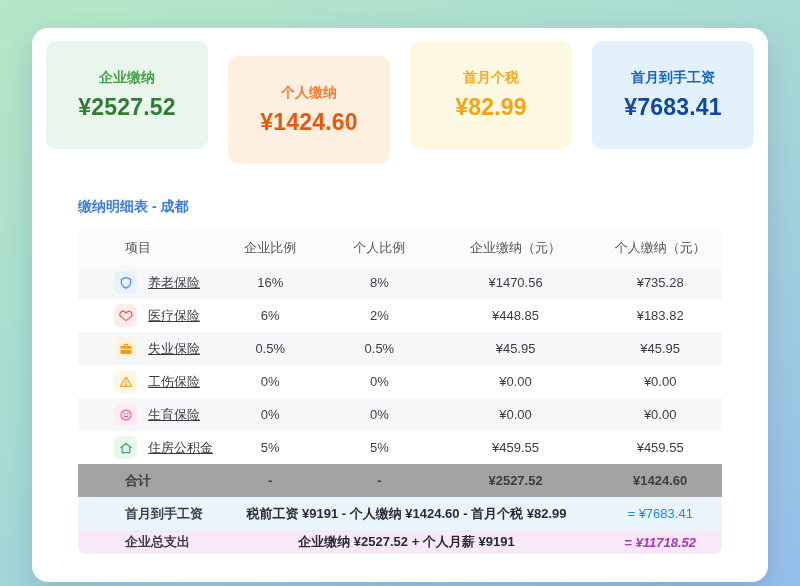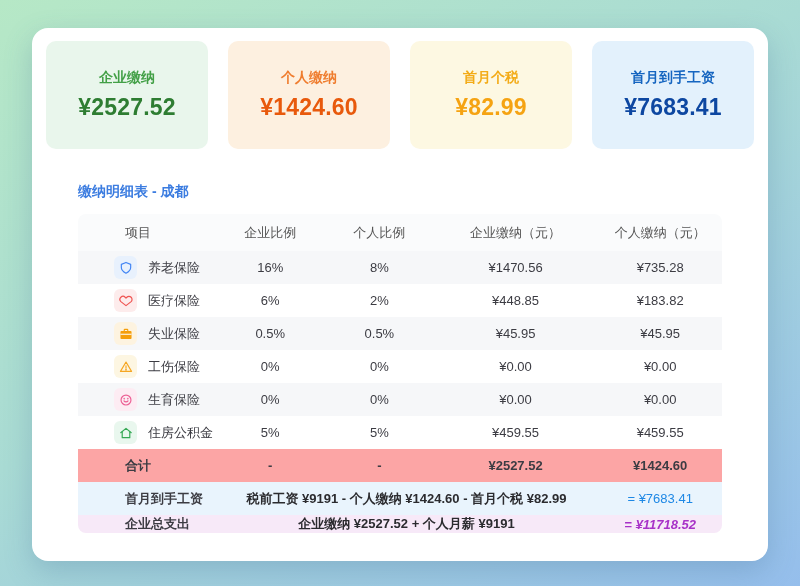--- a/index.html
+++ b/index.html
@@ -19,21 +19,21 @@
   .summary-row { display: flex; gap: 20px; }
   .sum-card {
     flex: 1; height: 108px; border-radius: 10px;
     display: flex; flex-direction: column; align-items: center; justify-content: center;
   }
   .sum-label { font-size: 14px; font-weight: bold; margin-bottom: 7px; }
   .sum-value { font-size: 23px; font-weight: bold; letter-spacing: 0.2px; }
   .card-green  { background: #e9f6ec; }
   .card-green  .sum-label { color: #43a047; }
   .card-green  .sum-value { color: #2e7d32; }
-  .card-orange { background: #fdf0e0; }
+  .card-orange { background: #fdf0e0; margin-top: 15px; }
   .card-orange .sum-label { color: #ef7d2f; }
   .card-orange .sum-value { color: #e8590c; }
   .card-amber  { background: #fdf8e2; }
   .card-amber  .sum-label { color: #f3ab17; }
   .card-amber  .sum-value { color: #f5a312; }
   .card-blue   { background: #e3f1fc; }
   .card-blue   .sum-label { color: #1565c0; }
   .card-blue   .sum-value { color: #0d47a1; }
   
   .section-title {
@@ -43,41 +43,41 @@
   
   .table-wrap { margin: 12px 32px; border-radius: 8px; overflow: hidden; }
   table { width: 100%; border-collapse: collapse; font-size: 13px; color: #333; }
   thead th {
     height: 37px; background: #fafbfc; color: #555;
     font-weight: normal; text-align: center;
   }
   thead th:first-child { text-align: left; padding-left: 47px; }
   tbody td { height: 33px; text-align: center; color: #3c3c43; }
   tr.zebra { background: #f6f7f9; }
-  .item-cell { text-align: center; }
+  .item-cell { text-align: center; text-decoration: underline; }
   .item-inner { display: flex; align-items: center; padding-left: 36px; }
   .icon-box {
     width: 23px; height: 23px; border-radius: 6px;
     display: flex; align-items: center; justify-content: center;
     margin-right: 11px; flex: 0 0 auto;
   }
   .icon-box svg { width: 14px; height: 14px; display: block; }
   .ib-blue   { background: #e8f1fd; }
   .ib-red    { background: #fdecec; }
   .ib-orange { background: #fdf3e0; }
   .ib-yellow { background: #fdf6e2; }
   .ib-pink   { background: #fdecf3; }
   .ib-green  { background: #e9f7ee; }
   
-  tr.total-row   { background: #fca5a5; font-weight: bold; color: #222; }
+  tr.total-row   { background: #a3a3a3; font-weight: bold; color: #222; }
   tr.total-row td { height: 33px; }
   tr.net-row     { background: #e9f4fd; font-weight: bold; color: #222; }
   tr.net-row td  { height: 33px; }
   tr.corp-row    { background: #f7e9f8; font-weight: bold; color: #222; }
-  tr.corp-row td { height: 18px; }
+  tr.corp-row td { height: 24px; }
   .row-label { text-align: left !important; padding-left: 47px; font-weight: bold; }
   .formula-cell { font-weight: bold; color: #2b2b2f; }
   .result-blue   { color: #1e88e5; font-weight: normal; }
   .result-purple { color: #a832c8; font-weight: bold; font-style: italic; }
 </style>
 </head>
 <body>
 
 <div class="main-card">
 

